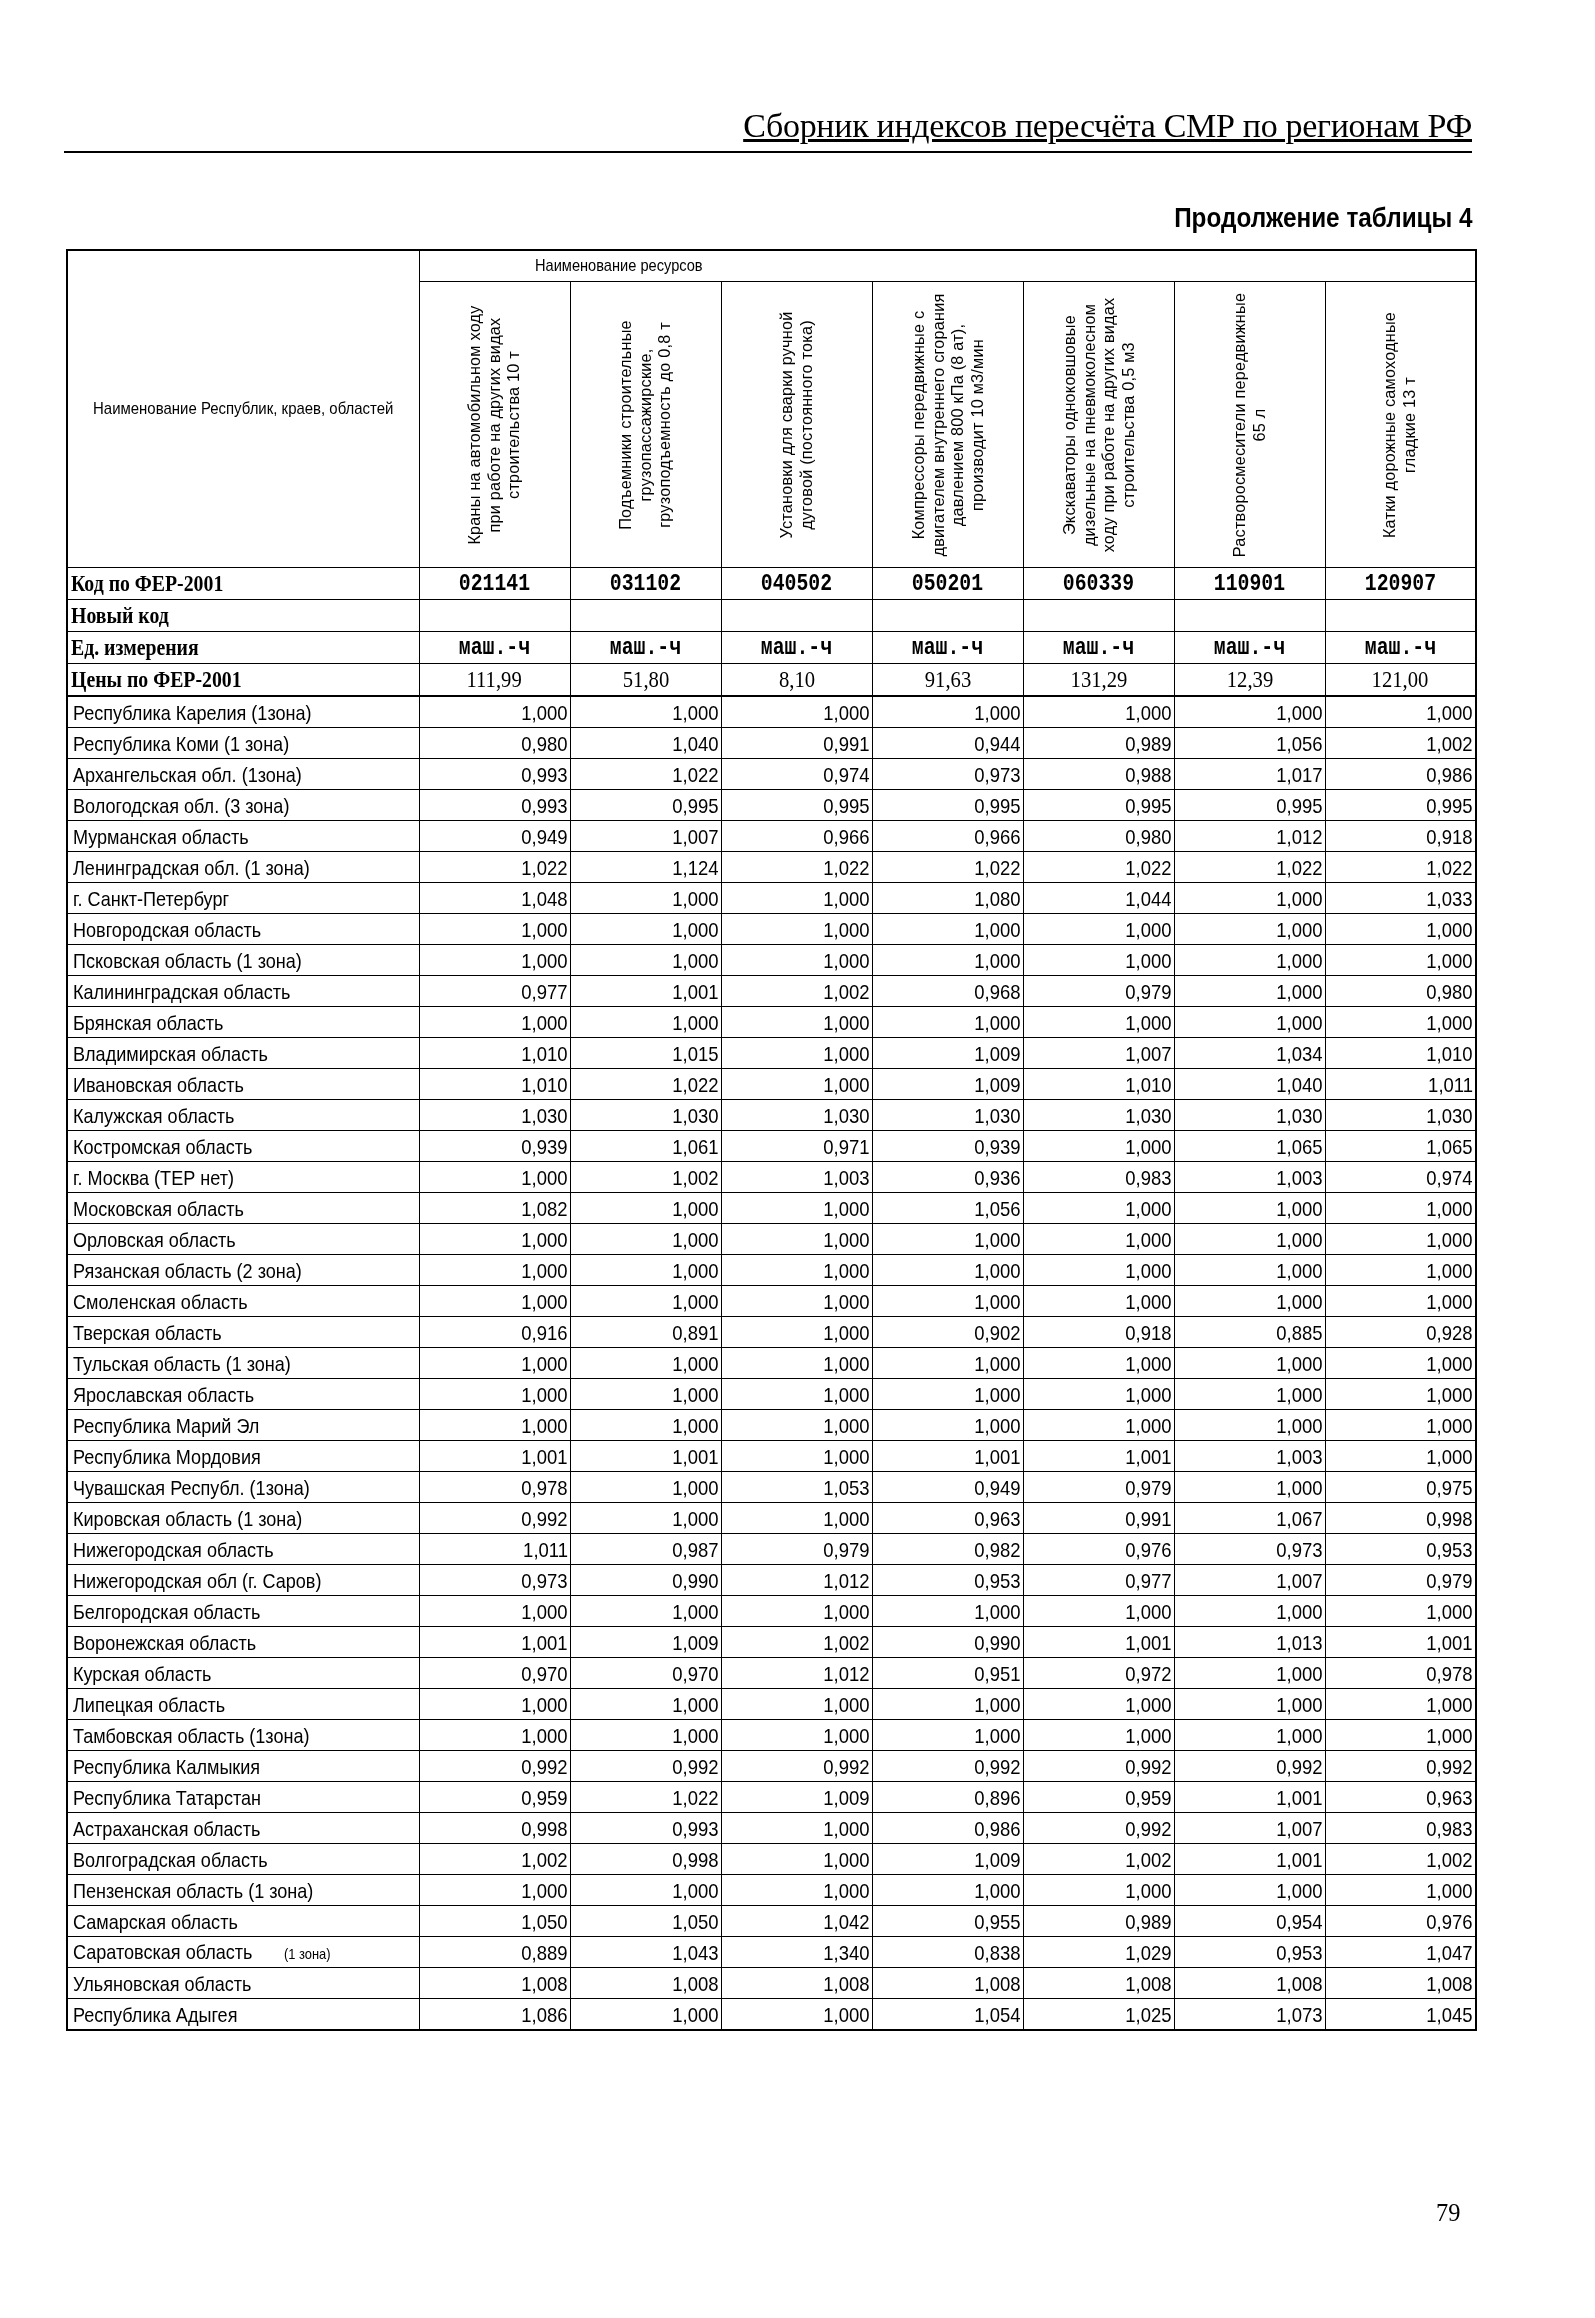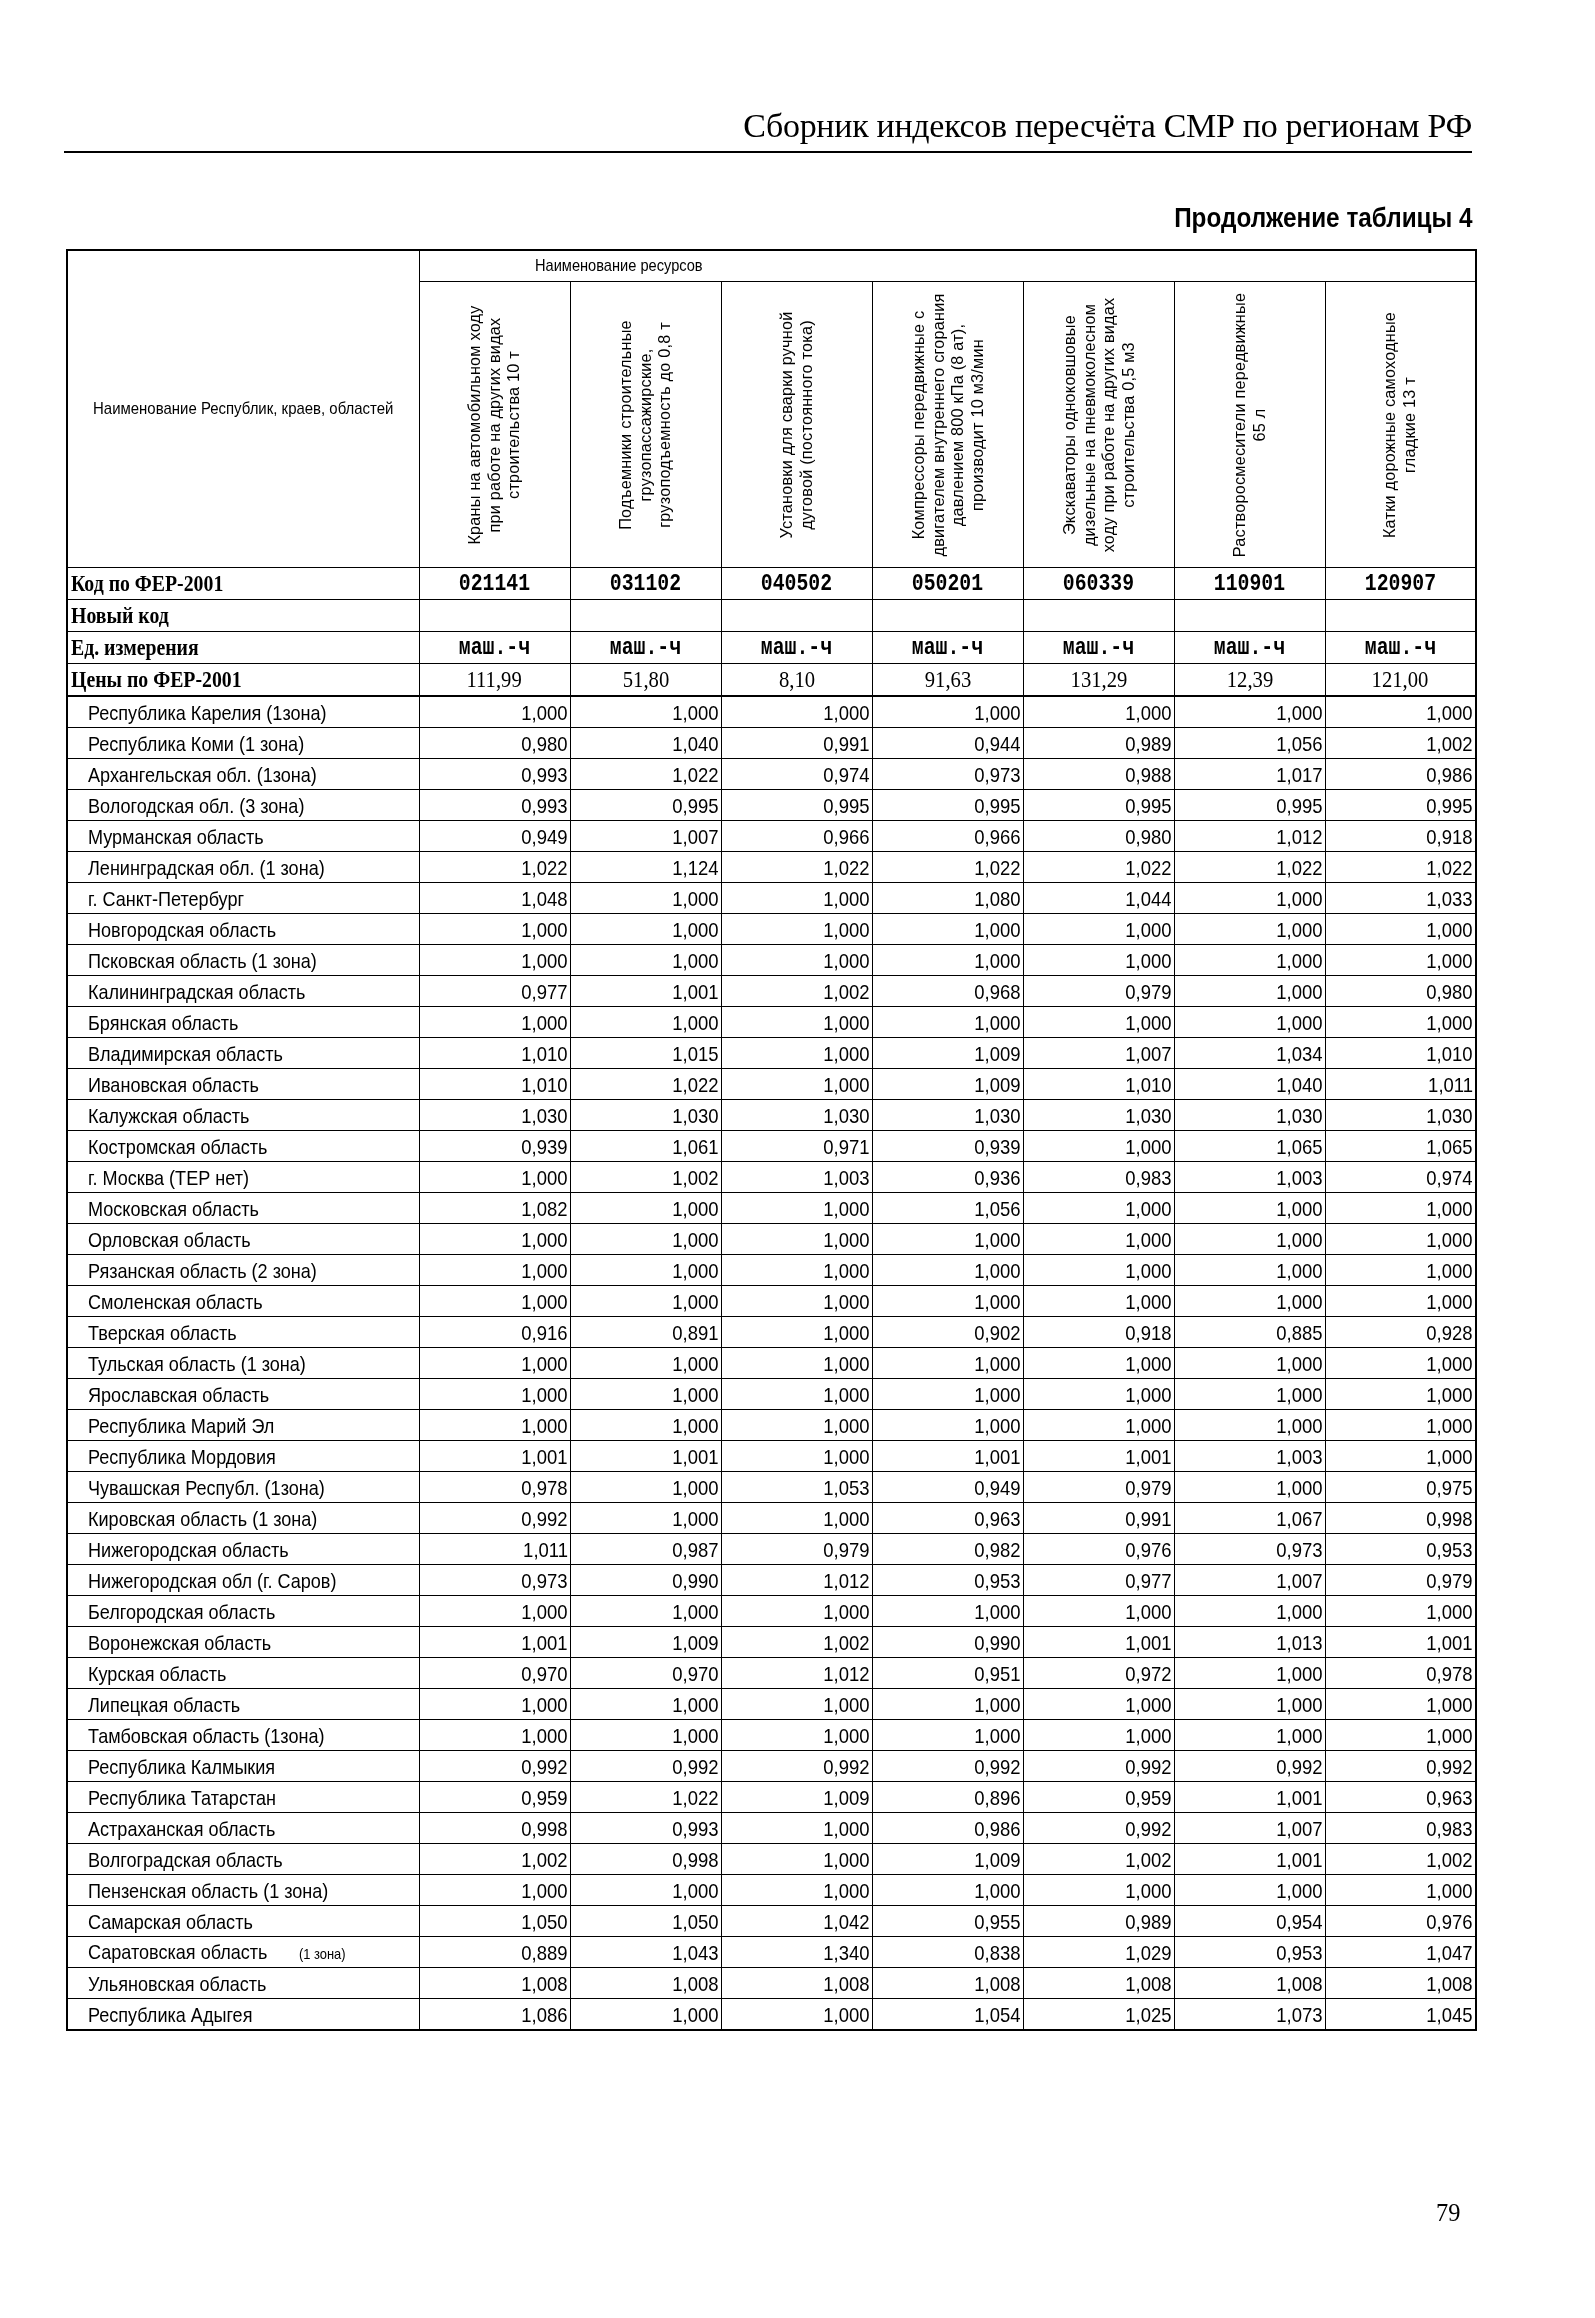--- a/index.html
+++ b/index.html
@@ -1,21 +1,21 @@
 <!DOCTYPE html>
 <html style="font-size:11px"><head>
 <meta charset="utf-8">
 <style>
   html, body { margin:0; padding:0; background:#ffffff; }
   body { width:1596px; height:2319px; position:relative; overflow:hidden; color:#000; }
   .running-head {
     position:absolute; left:64px; top:102px; width:1408px; height:49px;
     border-bottom:2px solid #000;
     font-family:"Liberation Serif","DejaVu Serif",serif; font-size:34px;
-    text-align:right; line-height:47px; letter-spacing:-0.3px;
+    text-align:right; line-height:47px; letter-spacing:-0.3px;text-decoration:underline;
   }
   .table-caption {
     position:absolute; right:123px; top:203px;
     font-family:"Liberation Sans","DejaVu Sans",sans-serif; font-weight:bold; font-size:27px;
     transform:scaleX(0.9); transform-origin:right center;
   }
   .page-number {
     position:absolute; left:1436px; top:2199px;
     font-family:"Liberation Serif","DejaVu Serif",serif; font-size:24.4px;
   }
@@ -41,21 +41,21 @@
     font-size:16.3px; line-height:19.7px; text-align:center; letter-spacing:0.2px;
   }
   .meta-row td { height:31px; font-weight:bold; font-size:23px; }
   .meta-label { text-align:left; padding-left:2.7px !important; transform-origin:left;font-family:Liberation Serif, serif; }
   .meta-label span { display:inline-block; transform:scaleX(0.86); transform-origin:left; white-space:nowrap; }
   .meta-val { text-align:center;font-family:Liberation Mono, monospace; }
   .meta-val span { display:inline-block; transform:scaleX(0.86); }
   .price-row td.meta-val { font-family:"Liberation Serif","DejaVu Serif",serif; font-weight:normal; font-size:24px; }
   .price-row td { border-bottom:2px solid #000 !important; }
   .data-row td { height:30px; font-size:21px; line-height:27px; }
-  .data-row .name { text-align:left; padding-left:20px; white-space:nowrap; overflow:hidden; }
+  .data-row .name { text-align:left; padding-left:5px; white-space:nowrap; overflow:hidden; }
   .data-row .name span { display:inline-block; transform:scaleX(0.86); transform-origin:left; }
   .data-row .num { text-align:right; padding-right:2px; }
   .data-row .num span { display:inline-block; transform:scaleX(0.88); transform-origin:right; }
   .small { font-size:15px; }
 </style>
 </head>
 <body>
 
 <div class="running-head">Сборник индексов пересчёта СМР  по регионам РФ</div>
 <div class="table-caption">Продолжение таблицы 4</div>

